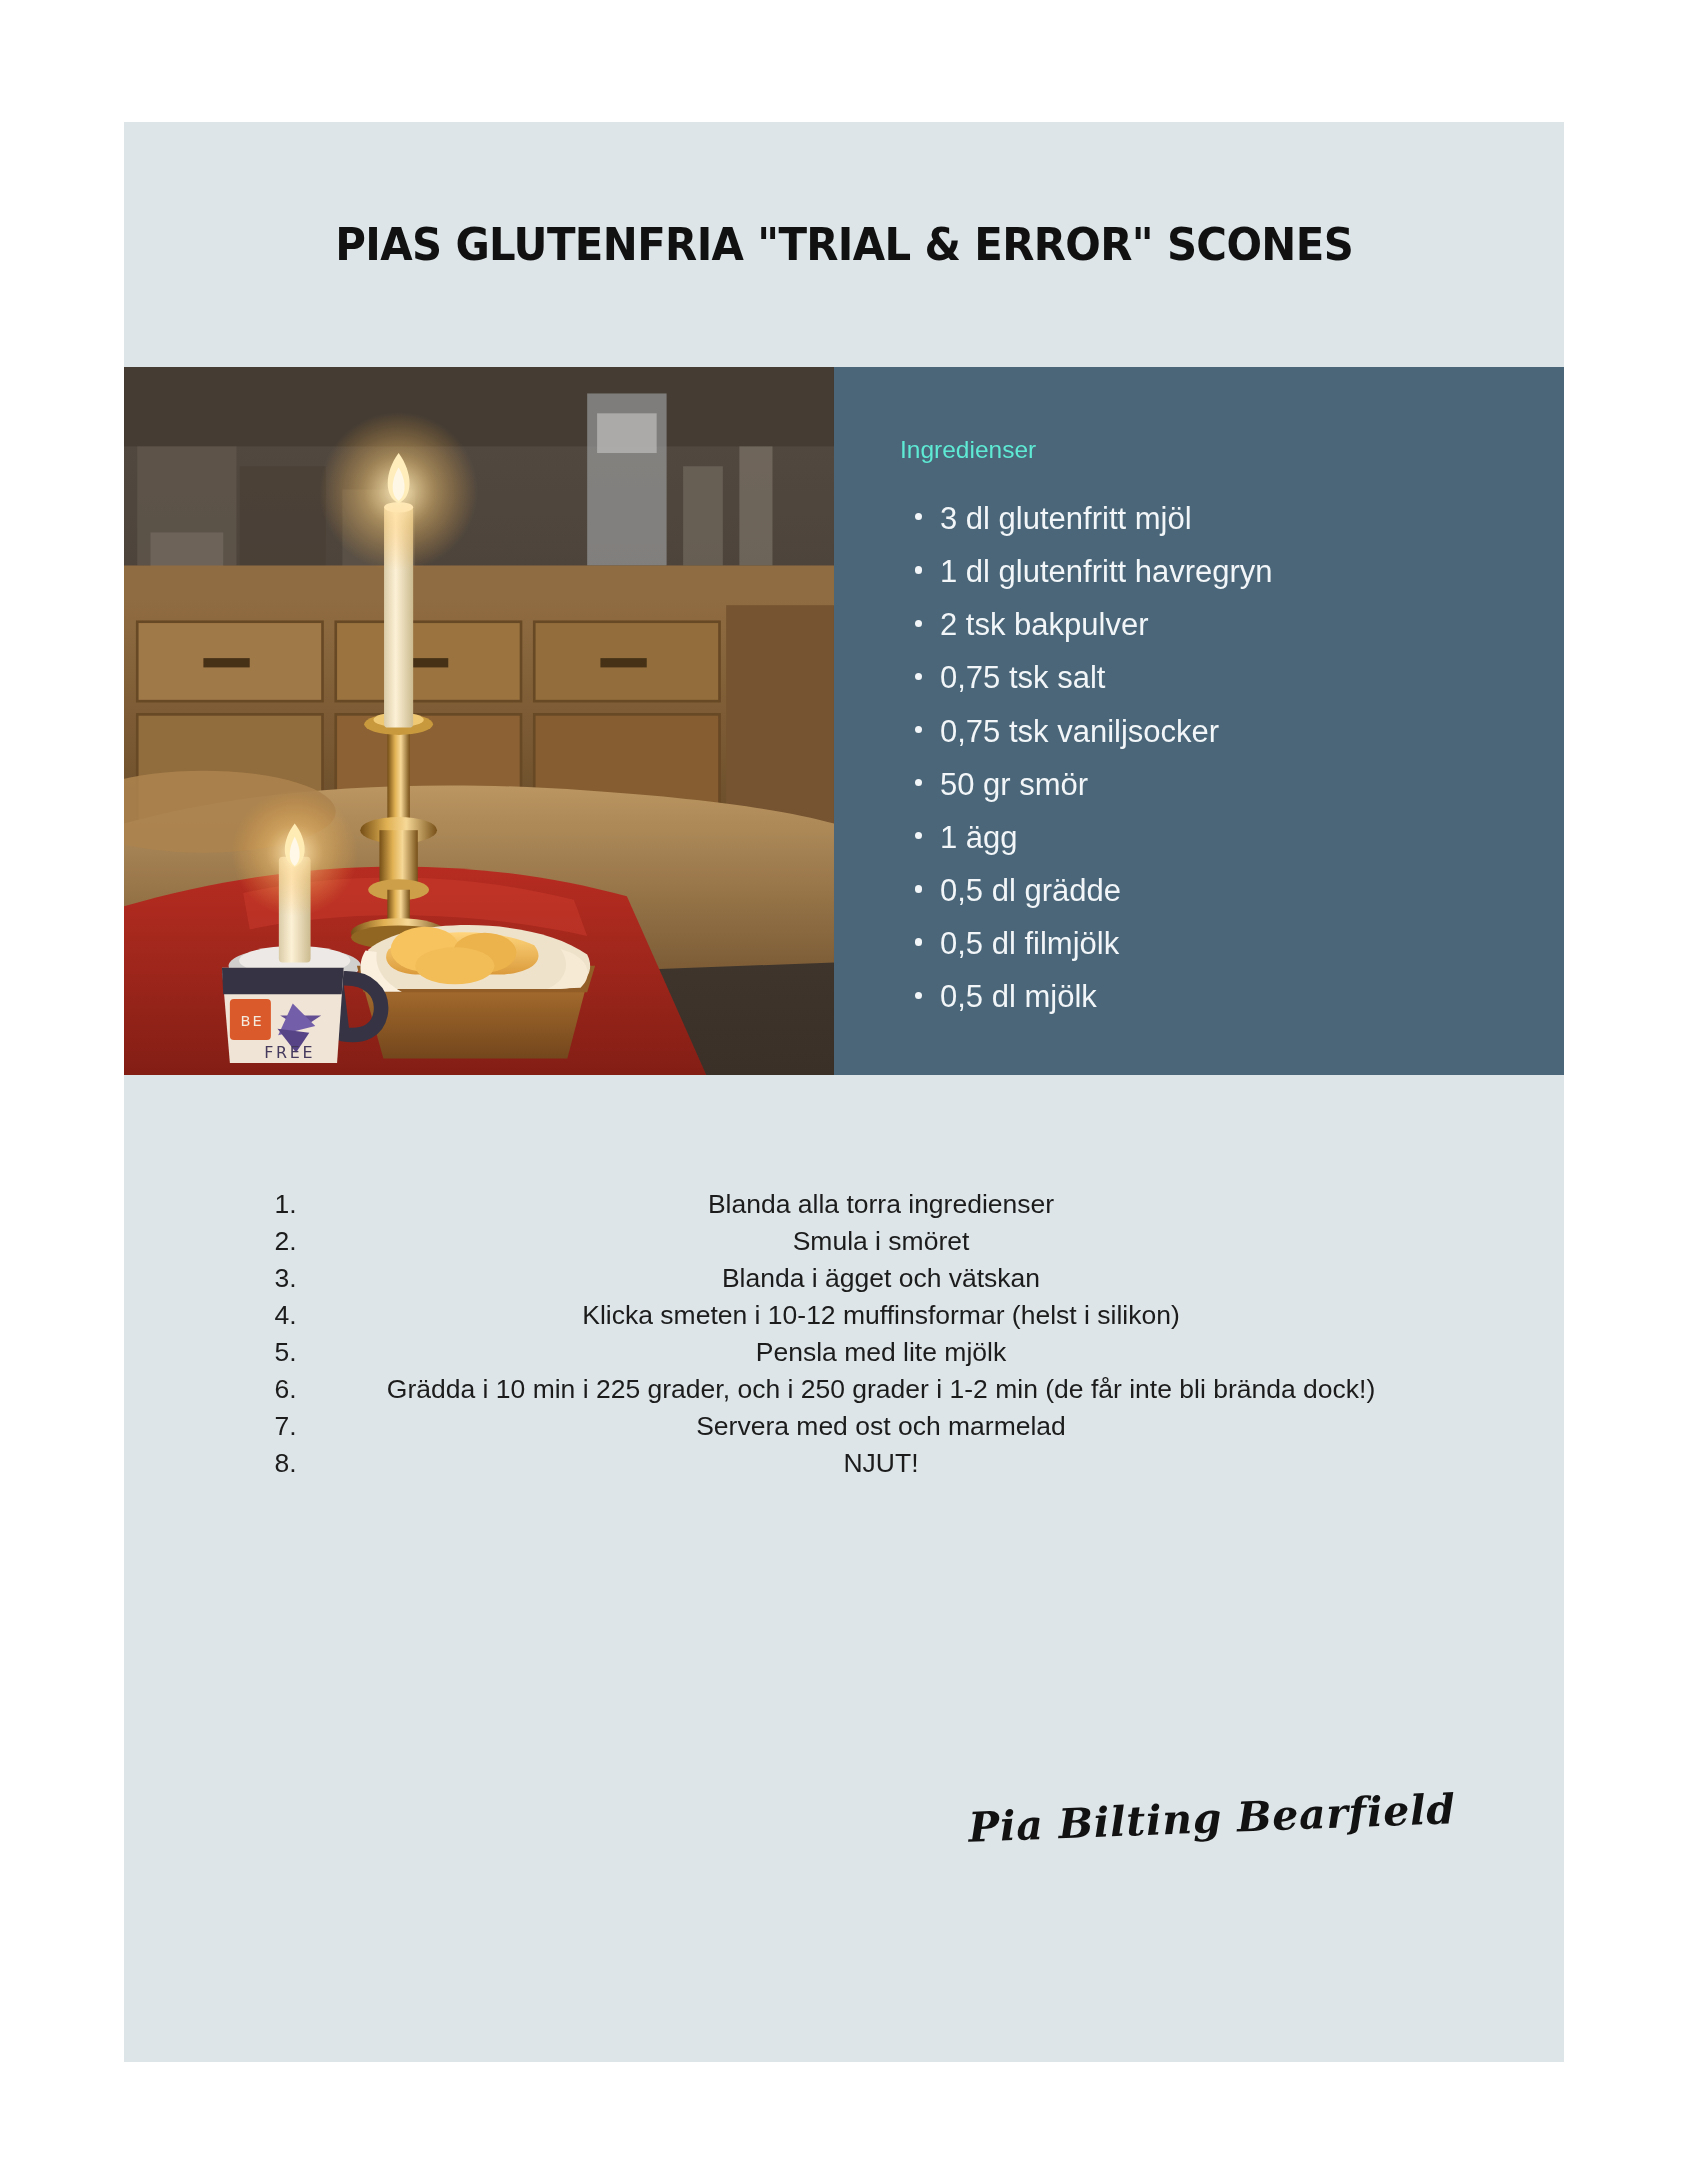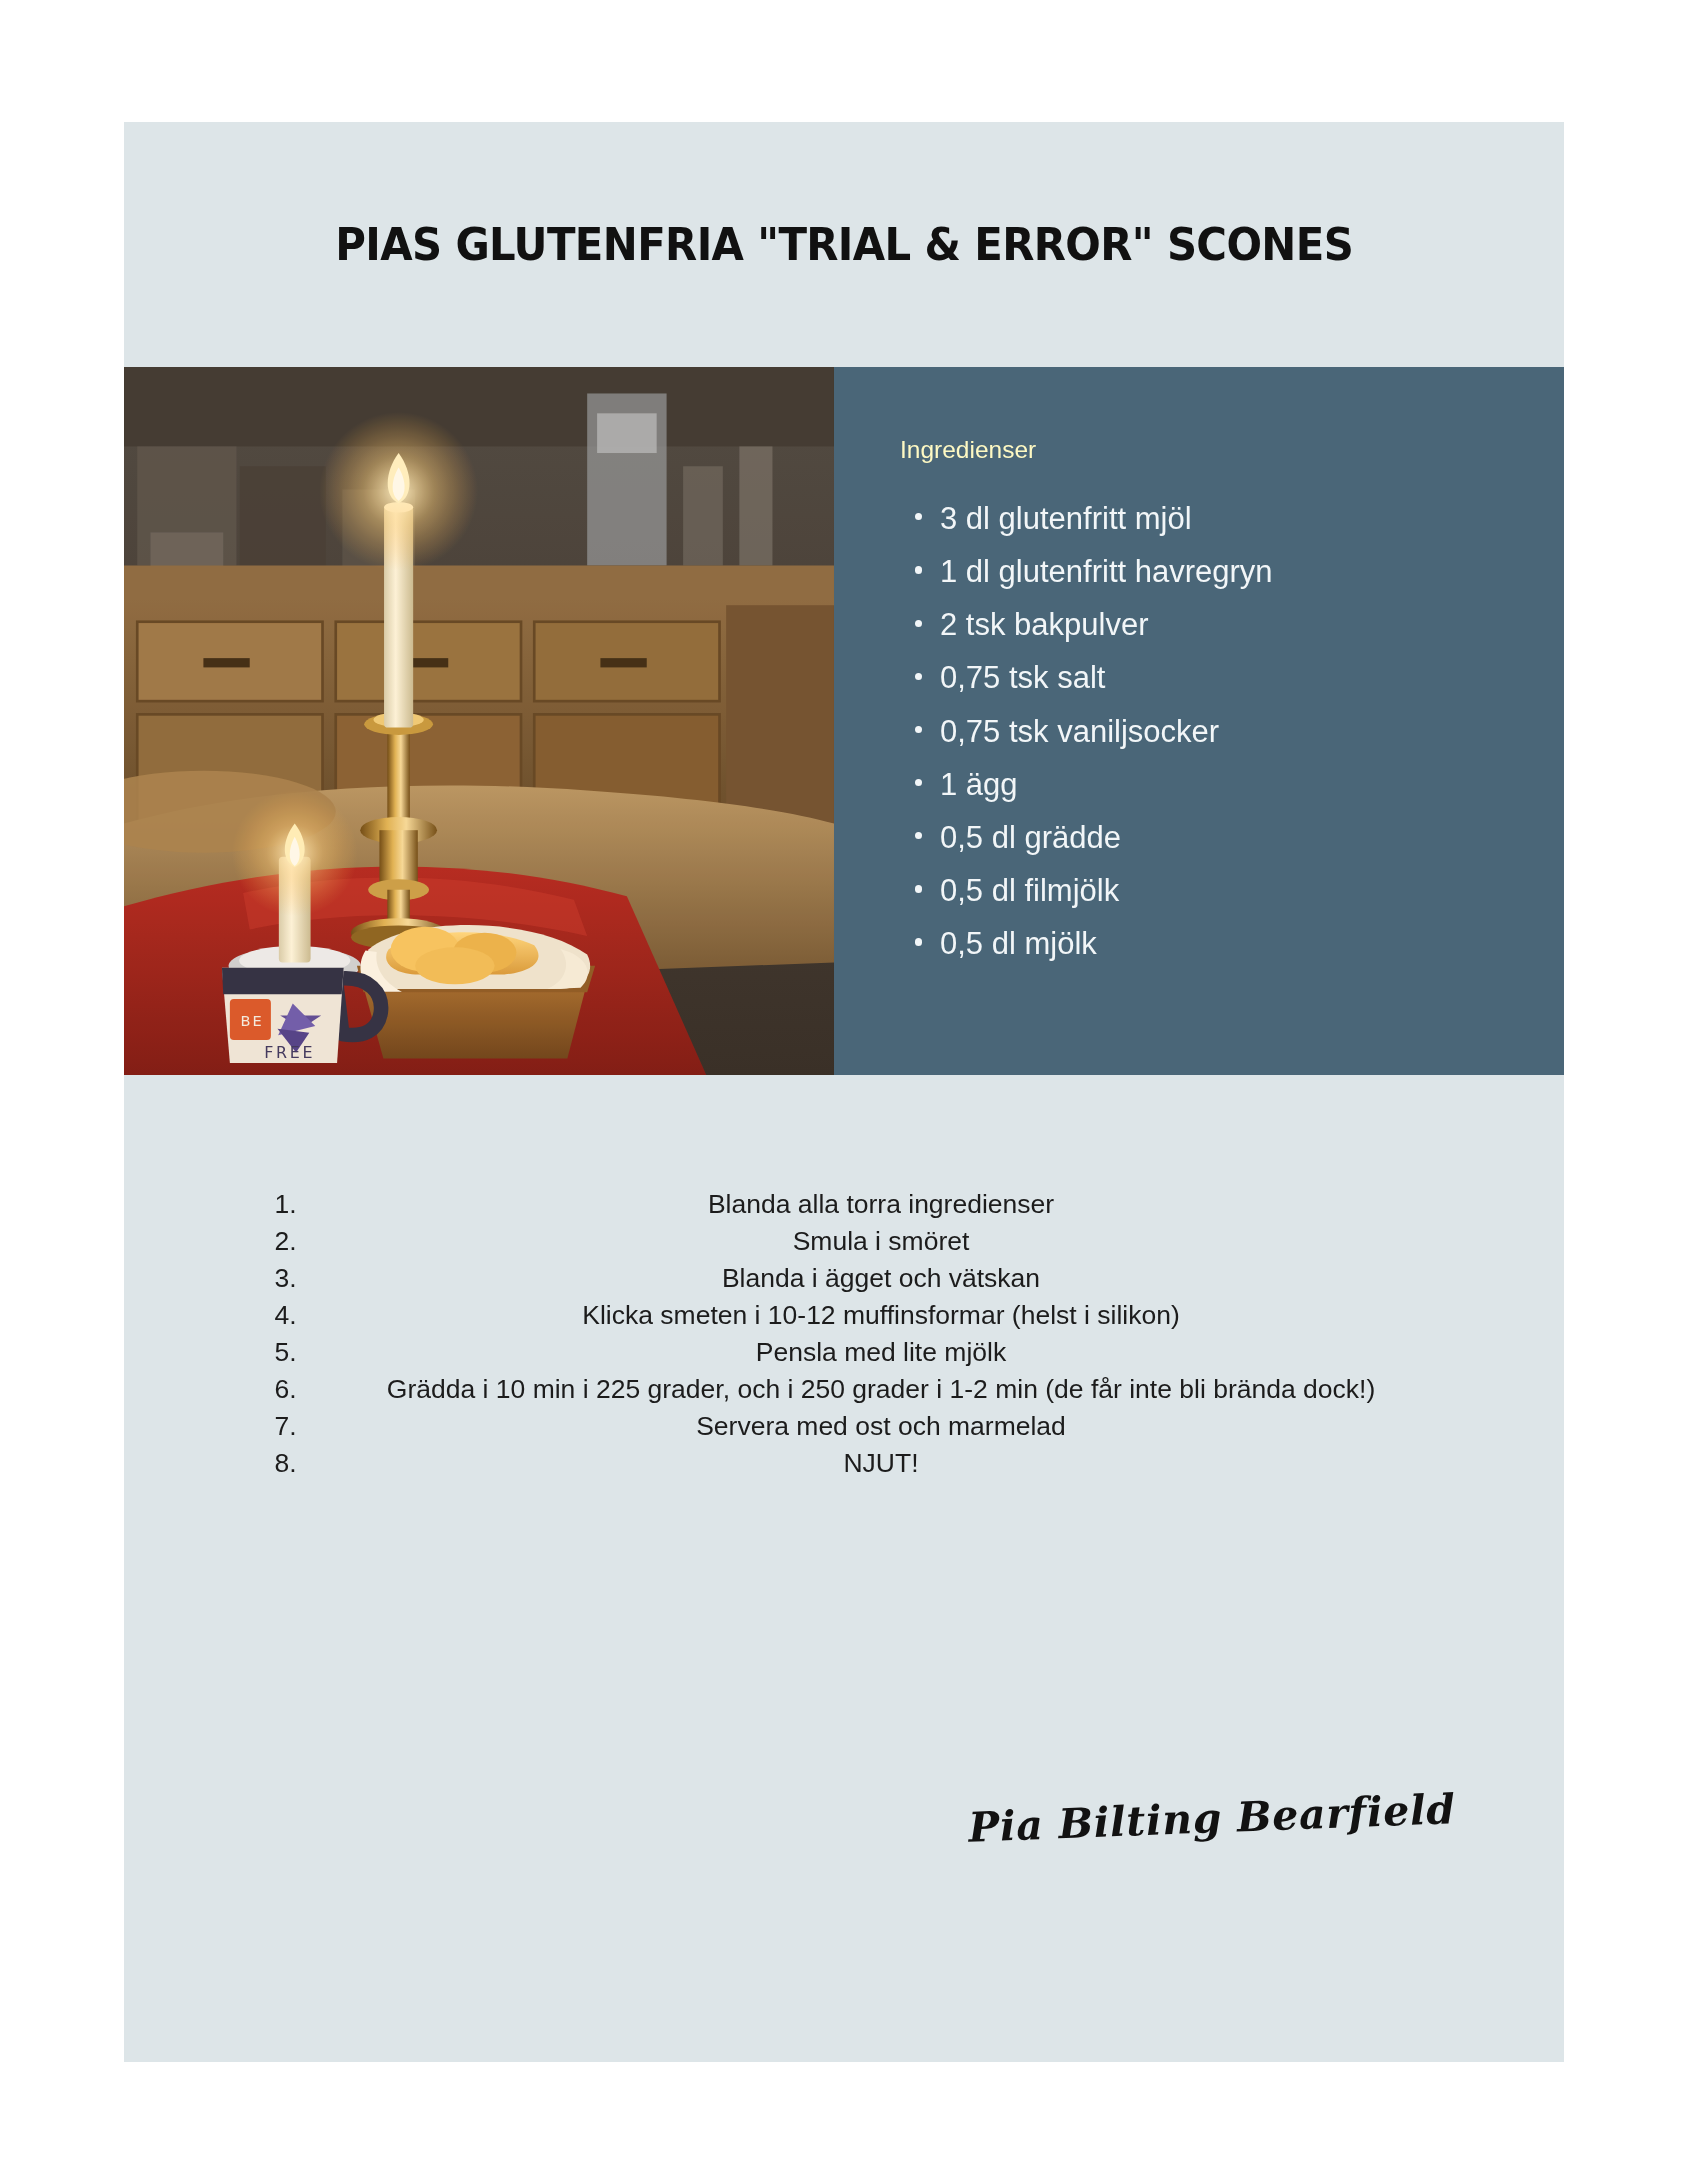--- a/index.html
+++ b/index.html
@@ -79,21 +79,21 @@
     top: 0;
     width: 730px;
     height: 708px;
     background: #4a6678;
     color: #ffffff;
     box-sizing: border-box;
     padding: 69px 46px 0 66px;
   }
   .ingredients-heading {
     font-size: 24.5px;
-    color: #fef9c3;
+    color: #5eead4;
     margin: 0 0 38px 0;
     font-weight: 400;
   }
   .ingredients-list {
     margin: 0;
     padding-left: 40px;
     list-style: none;
   }
   .ingredients-list li {
     position: relative;
@@ -302,20 +302,21 @@
       </div>
 
       <div class="ingredients-panel">
         <div class="ingredients-heading">Ingredienser</div>
         <ul class="ingredients-list">
           <li>3 dl glutenfritt mjöl</li>
           <li>1 dl glutenfritt havregryn</li>
           <li>2 tsk bakpulver</li>
           <li>0,75 tsk salt</li>
           <li>0,75 tsk vaniljsocker</li>
+          <li>50 gr smör</li>
           <li>1 ägg</li>
           <li>0,5 dl grädde</li>
           <li>0,5 dl filmjölk</li>
           <li>0,5 dl mjölk</li>
         </ul>
       </div>
 
     </div>
 
     <div class="steps-wrap">

